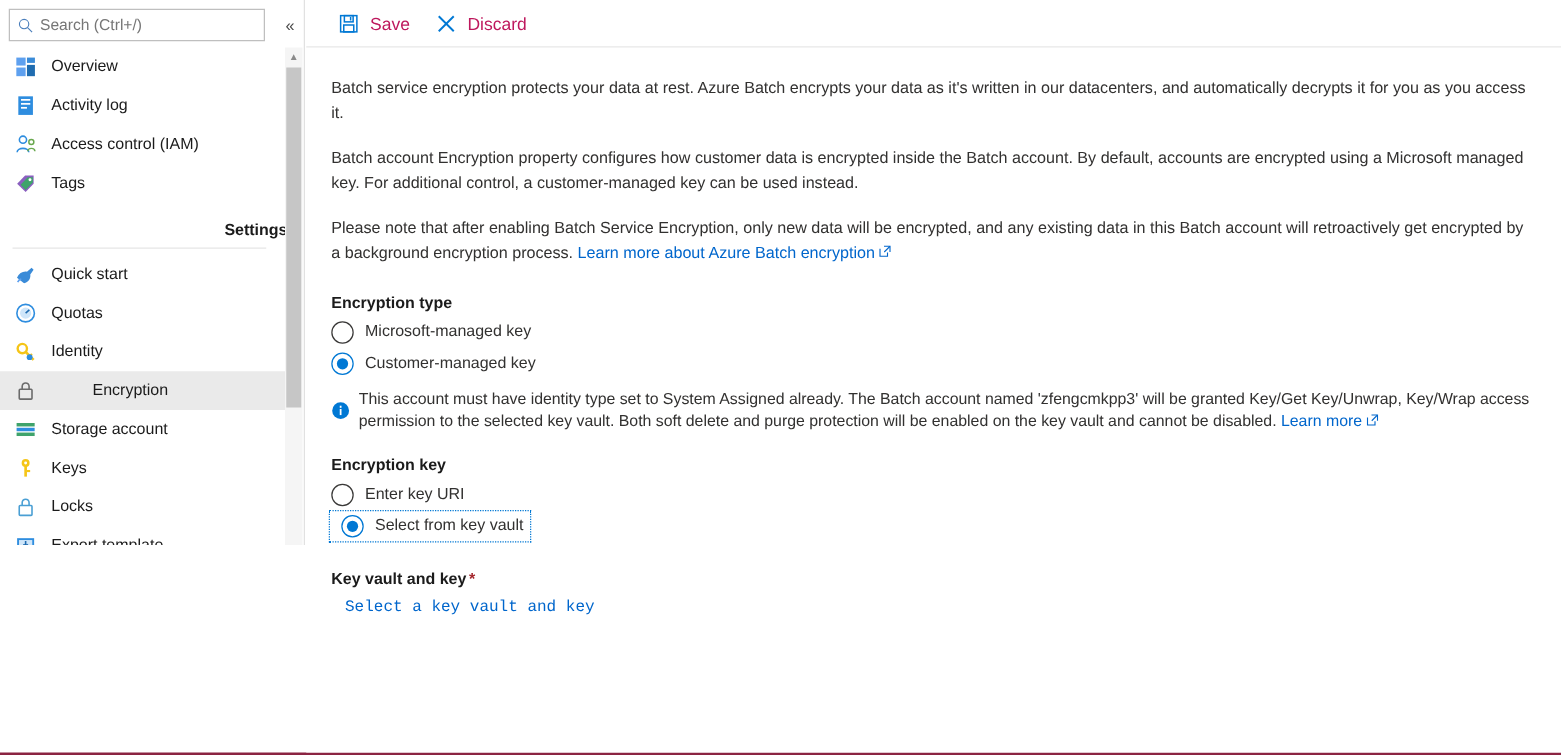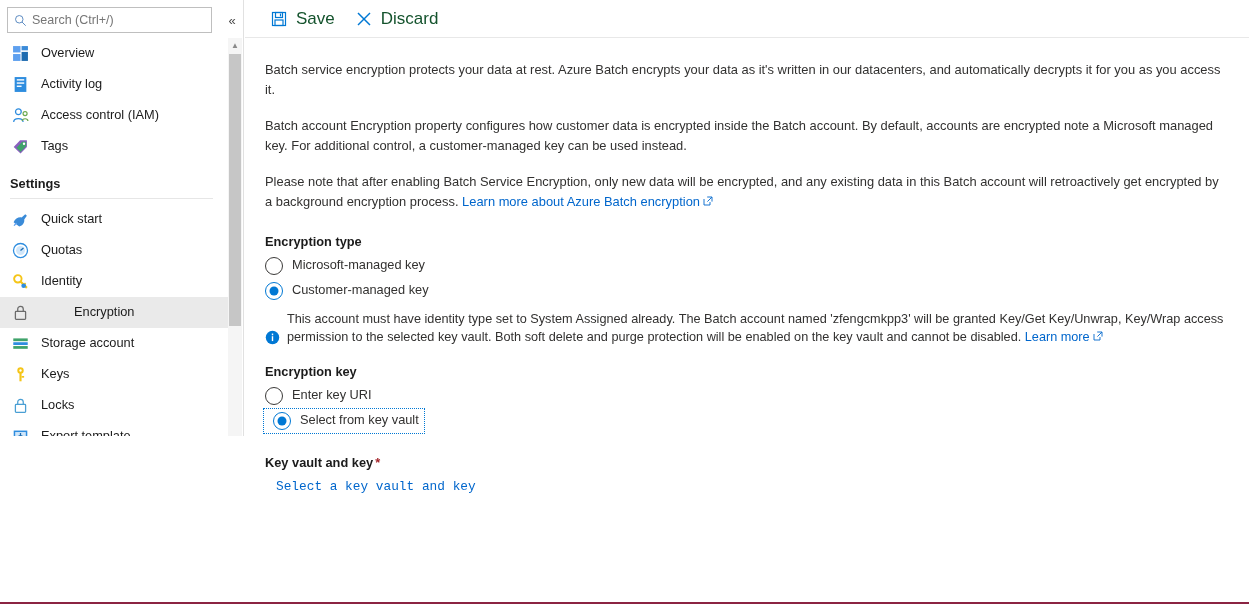--- a/index.html
+++ b/index.html
@@ -62,20 +62,21 @@
     font-size: 13px;
     cursor: pointer;
   }
 
   .nav-scroll {
     position: absolute;
     left: 0; top: 38px;
     width: 244px;
     height: 566px;
     overflow: hidden;
+    text-align: right;
   }
   .nav-list { position: relative; width: 230px; }
 
   .nav-item {
     position: relative;
     display: flex;
     align-items: center;
     height: 31px;
     padding-left: 10px;
     cursor: pointer;
@@ -164,22 +165,22 @@
     cursor: pointer;
     background: transparent;
     border: none;
   }
   .tb-ico {
     width: 22px; height: 20px;
     display: flex; align-items: center; justify-content: center;
     margin-right: 6px;
   }
   .tb-label {
-    font-size: 17px;
-    color: #14532d;
+    font-size: 14px;
+    color: #be185d;
     line-height: 1;
     white-space: nowrap;
   }
 
   .content {
     position: relative;
     padding: 22px 20px 0 20px;
   }
   .para {
     font-size: 12.9px;
@@ -244,21 +245,21 @@
   }
   .radio-label {
     font-size: 12.8px;
     color: #323130;
     line-height: 1;
     white-space: nowrap;
   }
 
   .info-block {
     display: flex;
-    align-items: flex-end;
+    align-items: center;
     margin: 7px 0 0 0;
     max-width: 990px;
   }
   .info-ico {
     flex: 0 0 16px;
     width: 16px; height: 16px;
     margin-right: 6px;
     margin-top: 2px;
   }
   .info-text {
@@ -497,21 +498,21 @@
             <line x1="14" y1="2" x2="2" y2="14" stroke="#0078d4" stroke-width="1.5"></line>
           </svg>
         </span>
         <span class="tb-label">Discard</span>
       </div>
     </div>
 
     <div class="content">
 
       <p class="para">Batch service encryption protects your data at rest. Azure Batch encrypts your data as it's written in our datacenters, and automatically decrypts it for you as you access it.</p>
-      <p class="para">Batch account Encryption property configures how customer data is encrypted inside the Batch account. By default, accounts are encrypted note a Microsoft managed key. For additional control, a customer-managed key can be used instead.</p>
+      <p class="para">Batch account Encryption property configures how customer data is encrypted inside the Batch account. By default, accounts are encrypted using a Microsoft managed key. For additional control, a customer-managed key can be used instead.</p>
 
       <p class="para"><span>Please note that after enabling Batch Service Encryption, only new data will be encrypted, and any existing data in this Batch account will retroactively get encrypted by a background encryption process.</span> <a class="link" href="#">Learn more about Azure Batch encryption</a><span class="ext-ico"><svg width="10" height="10" viewBox="0 0 10 10">
               <path d="M1 3 L1 9 L7 9 L7 6" fill="none" stroke="#0066cc" stroke-width="0.9"></path>
               <path d="M4.2 1 L9 1 L9 5.6" fill="none" stroke="#0066cc" stroke-width="0.9"></path>
               <line x1="4.4" y1="5.6" x2="8.8" y2="1.2" stroke="#0066cc" stroke-width="0.9"></line>
             </svg></span></p>
 
       <div class="group" style="margin-top:22px;">
         <span class="field-label">Encryption type</span>
 

